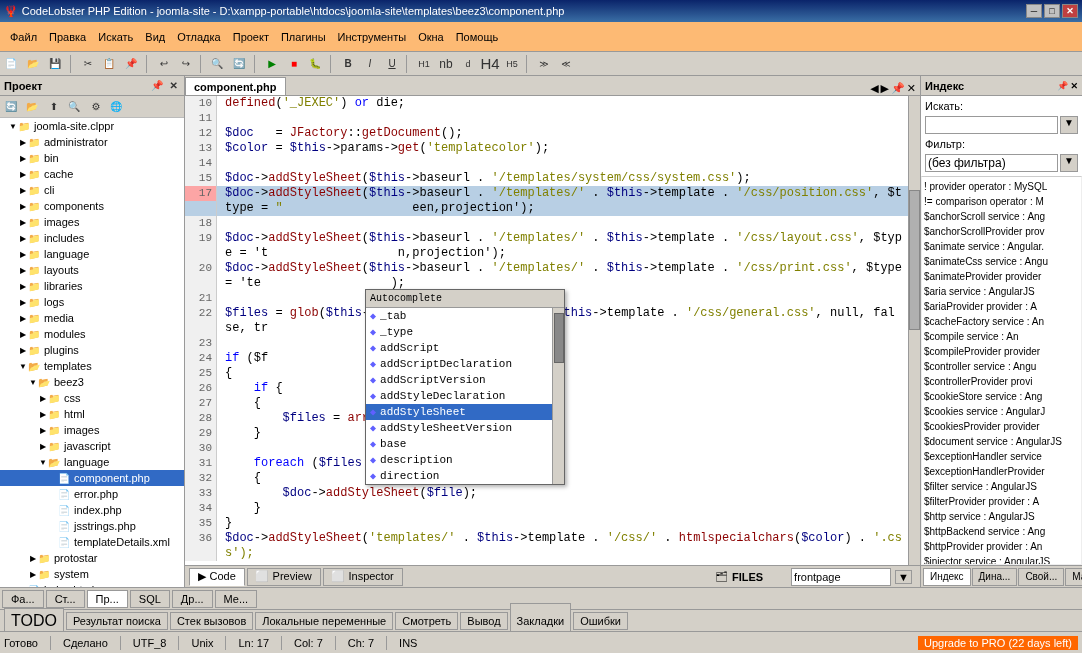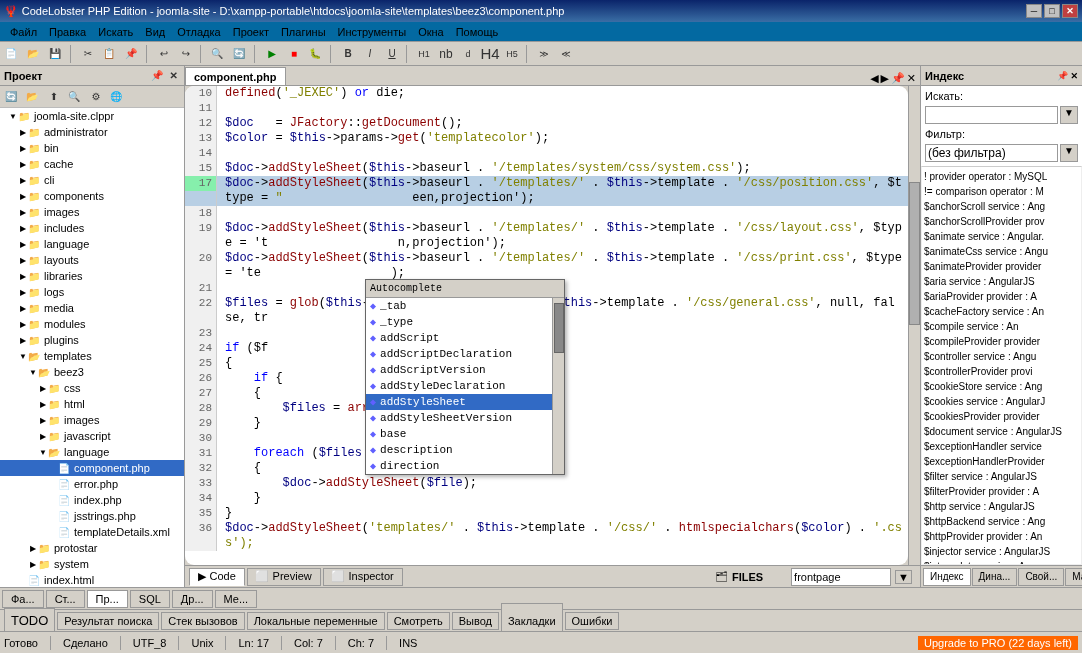--- a/index.html
+++ b/index.html
@@ -20,22 +20,22 @@
     #title-bar-left { display: flex; align-items: center; gap: 4px; }
     #title-bar-right { display: flex; gap: 2px; }
     .title-btn {
       width: 16px; height: 14px; background: #c0c0c0; border: 1px solid #888;
       display: flex; align-items: center; justify-content: center; font-size: 9px; cursor: pointer;
       color: #000;
     }
     
     
     #menu-bar {
-      background: #0369a1;
-      height: 20px;
+      background: #fdba74;
+      height: 30px;
       display: flex;
       align-items: center;
       padding: 0 4px;
       border-bottom: 1px solid #999;
     }
     .menu-item {
       padding: 2px 6px;
       font-size: 11px;
       cursor: pointer;
       color: #000;
@@ -668,21 +668,21 @@
         </div>
         <div id="editor-tabs-right">
           <span style="cursor:pointer;">◀</span>
           <span style="cursor:pointer;">▶</span>
           <span style="cursor:pointer;">📌</span>
           <span style="cursor:pointer;">✕</span>
         </div>
       </div>
 
       <div id="editor-with-scrollbar" style="position:relative;">
-        <div id="code-content" style="flex:1; overflow:auto;border-radius:9px;">
+        <div id="code-content" style="flex:1; overflow:auto;">
           <div class="code-lines">
 
             <div class="code-line">
               <span class="line-num">10</span>
               <span class="line-content"><span class="fn">defined</span>(<span class="str">'_JEXEC'</span>) <span class="kw">or</span> die;</span>
             </div>
             <div class="code-line">
               <span class="line-num">11</span>
               <span class="line-content"> </span>
             </div>
@@ -696,21 +696,21 @@
             </div>
             <div class="code-line">
               <span class="line-num">14</span>
               <span class="line-content"> </span>
             </div>
             <div class="code-line">
               <span class="line-num">15</span>
               <span class="line-content"><span class="var">$doc</span>-&gt;<span class="fn">addStyleSheet</span>(<span class="var">$this</span>-&gt;baseurl . <span class="str">'/templates/system/css/system.css'</span>);</span>
             </div>
             <div class="code-line" style="background:#b8cfe4;">
-              <span class="line-num" style="background:#86efac;">17</span>
+              <span class="line-num" style="background:#fca5a5;">17</span>
               <span class="line-content"><span class="var">$doc</span>-&gt;<span class="fn">addStyleSheet</span>(<span class="var">$this</span>-&gt;baseurl . <span class="str">'/templates/'</span> . <span class="var">$this</span>-&gt;template . <span class="str">'/css/position.css'</span>, $t</span>
             </div>
             <div class="code-line" style="background:#b8cfe4;">
               <span class="line-num" style="background:#b8cfe4;"> </span>
               <span class="line-content">type = <span class="str">"                  </span>een,projection');</span>
             </div>
             <div class="code-line">
               <span class="line-num">18</span>
               <span class="line-content"> </span>
             </div>
@@ -947,21 +947,21 @@
   <div id="footer-panels">
     <div class="footer-panel-tab">Фа...</div>
     <div class="footer-panel-tab">Ст...</div>
     <div class="footer-panel-tab active">Пр...</div>
     <div class="footer-panel-tab">SQL</div>
     <div class="footer-panel-tab">Др...</div>
     <div class="footer-panel-tab">Ме...</div>
   </div>
 
   <div id="bottom-panel-row" style="background:#d4d0c8; height:22px; display:flex; align-items:center; border-top:1px solid #999; padding:0 4px; gap:2px;">
-    <div class="bottom-tab" style="height:18px; padding:12px 6px; border:1px solid #999; font-size:13px; cursor:pointer; display:flex; align-items:center;">TODO</div>
+    <div class="bottom-tab" style="height:18px; padding:12px 6px; border:1px solid #999; font-size:16px; cursor:pointer; display:flex; align-items:center;">TODO</div>
     <div class="bottom-tab" style="height:18px; padding:0 6px; border:1px solid #999; font-size:11px; cursor:pointer; display:flex; align-items:center;">Результат поиска</div>
     <div class="bottom-tab" style="height:18px; padding:0 6px; border:1px solid #999; font-size:11px; cursor:pointer; display:flex; align-items:center;">Стек вызовов</div>
     <div class="bottom-tab" style="height:18px; padding:0 6px; border:1px solid #999; font-size:11px; cursor:pointer; display:flex; align-items:center;">Локальные переменные</div>
     <div class="bottom-tab" style="height:18px; padding:0 6px; border:1px solid #999; font-size:11px; cursor:pointer; display:flex; align-items:center;">Смотреть</div>
     <div class="bottom-tab" style="height:18px; padding:0 6px; border:1px solid #999; font-size:11px; cursor:pointer; display:flex; align-items:center;">Вывод</div>
     <div class="bottom-tab" style="height:18px; padding:17px 6px; border:1px solid #999; font-size:11px; cursor:pointer; display:flex; align-items:center;">Закладки</div>
     <div class="bottom-tab" style="height:18px; padding:0 6px; border:1px solid #999; font-size:11px; cursor:pointer; display:flex; align-items:center;">Ошибки</div>
   </div>
 
   <div id="status-bar">

